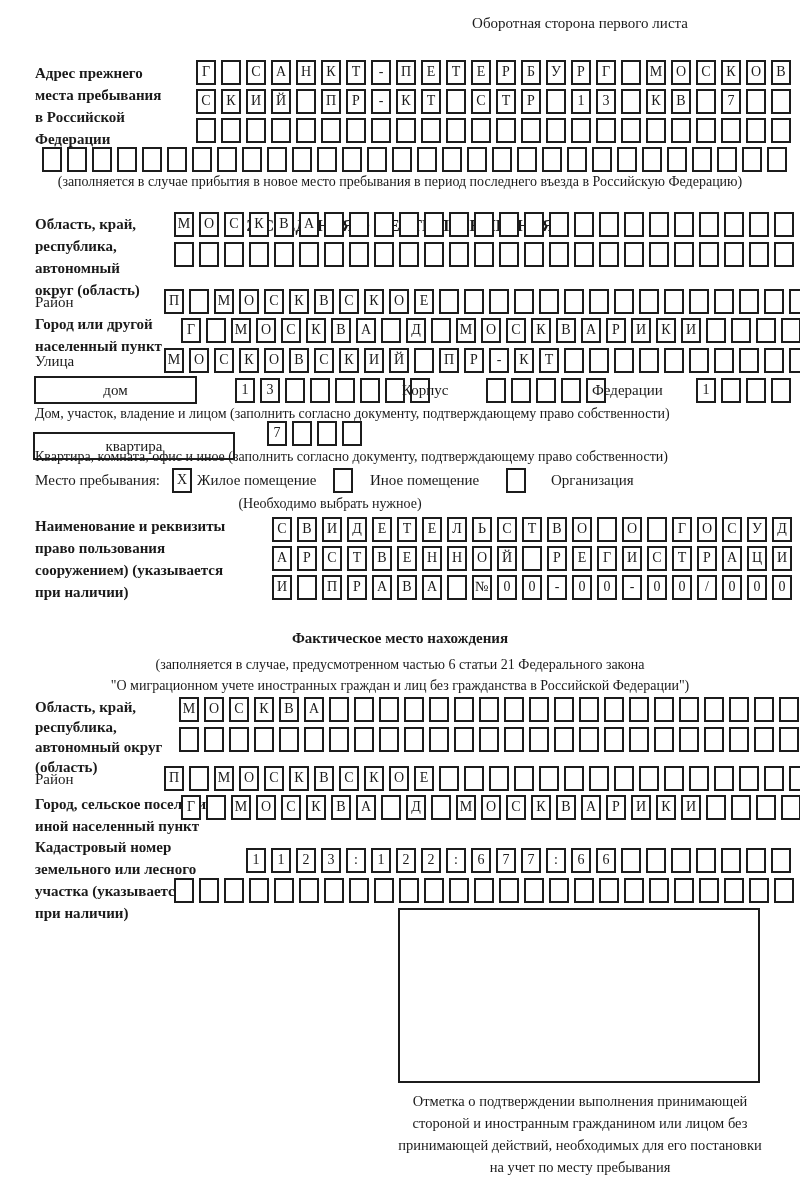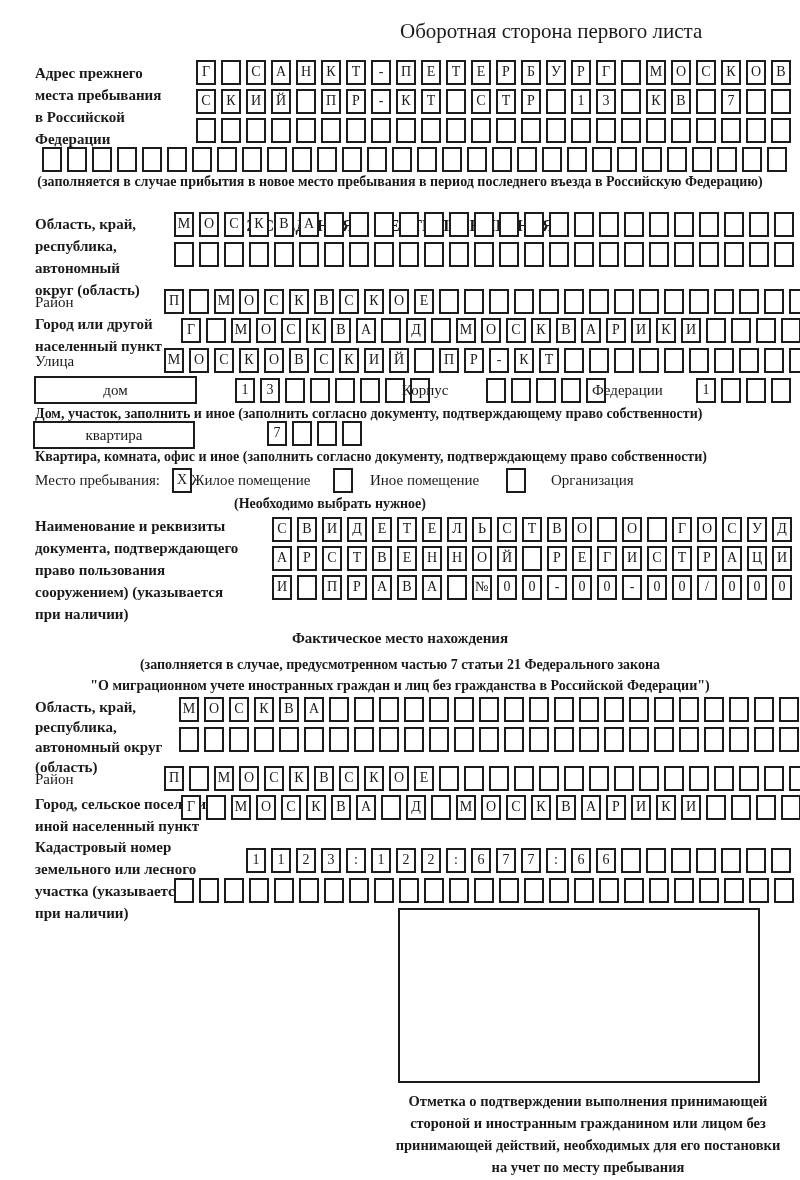--- a/index.html
+++ b/index.html
@@ -7,30 +7,30 @@
        font-family:"Liberation Serif",serif;color:#1a1a1a;}
   .abs{position:absolute;}
   .boxrow{white-space:nowrap;padding-left:24px;}
   .cell{display:inline-block;box-sizing:border-box;width:20px;height:25px;
         border:2px solid #1c1c1c;margin-right:5px;text-align:center;
         font-size:14px;line-height:20px;vertical-align:top;background:#fff;}
   .rect{box-sizing:border-box;border:2px solid #1c1c1c;display:flex;
         align-items:center;justify-content:center;font-size:15px;background:#fff;}
   .label{font-size:15px;line-height:18px;}
   .label-block div{font-size:15px;font-weight:bold;}
-  .note{font-size:14px;font-weight:bold;}
+  .note{font-size:14px;}
   .title{font-weight:bold;font-size:16px;margin-top:24px;}
   .subtitle{font-weight:bold;font-size:15px;}
   .center{left:0;width:800px;text-align:center;}
   .stamp{box-sizing:border-box;border:2px solid #1c1c1c;background:#fff;}
 </style>
 </head>
 <body>
 
-<div class="abs label" style="left:400px;top:22px;width:360px;text-align:left;font-size:21px">Оборотная сторона первого листа</div>
+<div class="abs label" style="left:400px;top:14px;width:360px;text-align:center;font-size:15px">Оборотная сторона первого листа</div>
 
 <div class="abs label-block" style="left:35px;top:62px;line-height:22px">
     <div>Адрес прежнего</div>
     <div>места пребывания</div>
     <div>в Российской</div>
     <div>Федерации</div>
   </div>
 <div class="abs boxrow" style="left:172px;top:60px"><span class="cell">Г</span><span class="cell"></span><span class="cell">С</span><span class="cell">А</span><span class="cell">Н</span><span class="cell">К</span><span class="cell">Т</span><span class="cell">-</span><span class="cell">П</span><span class="cell">Е</span><span class="cell">Т</span><span class="cell">Е</span><span class="cell">Р</span><span class="cell">Б</span><span class="cell">У</span><span class="cell">Р</span><span class="cell">Г</span><span class="cell"></span><span class="cell">М</span><span class="cell">О</span><span class="cell">С</span><span class="cell">К</span><span class="cell">О</span><span class="cell">В</span></div>
 <div class="abs boxrow" style="left:172px;top:89px"><span class="cell">С</span><span class="cell">К</span><span class="cell">И</span><span class="cell">Й</span><span class="cell"></span><span class="cell">П</span><span class="cell">Р</span><span class="cell">-</span><span class="cell">К</span><span class="cell">Т</span><span class="cell"></span><span class="cell">С</span><span class="cell">Т</span><span class="cell">Р</span><span class="cell"></span><span class="cell">1</span><span class="cell">3</span><span class="cell"></span><span class="cell">К</span><span class="cell">В</span><span class="cell"></span><span class="cell">7</span><span class="cell"></span><span class="cell"></span></div>
 <div class="abs boxrow" style="left:172px;top:118px"><span class="cell"></span><span class="cell"></span><span class="cell"></span><span class="cell"></span><span class="cell"></span><span class="cell"></span><span class="cell"></span><span class="cell"></span><span class="cell"></span><span class="cell"></span><span class="cell"></span><span class="cell"></span><span class="cell"></span><span class="cell"></span><span class="cell"></span><span class="cell"></span><span class="cell"></span><span class="cell"></span><span class="cell"></span><span class="cell"></span><span class="cell"></span><span class="cell"></span><span class="cell"></span><span class="cell"></span></div>
@@ -61,51 +61,50 @@
 <div class="abs boxrow" style="left:140px;top:348px"><span class="cell">М</span><span class="cell">О</span><span class="cell">С</span><span class="cell">К</span><span class="cell">О</span><span class="cell">В</span><span class="cell">С</span><span class="cell">К</span><span class="cell">И</span><span class="cell">Й</span><span class="cell"></span><span class="cell">П</span><span class="cell">Р</span><span class="cell">-</span><span class="cell">К</span><span class="cell">Т</span><span class="cell"></span><span class="cell"></span><span class="cell"></span><span class="cell"></span><span class="cell"></span><span class="cell"></span><span class="cell"></span><span class="cell"></span><span class="cell"></span><span class="cell"></span></div>
 
 <div class="abs rect" style="left:34px;top:376px;width:163px;height:28px">
   <span>дом</span>
 </div>
 <div class="abs boxrow" style="left:211px;top:378px"><span class="cell">1</span><span class="cell">3</span><span class="cell"></span><span class="cell"></span><span class="cell"></span><span class="cell"></span><span class="cell"></span><span class="cell"></span></div>
 <div class="abs label" style="left:402px;top:381px">Корпус</div>
 <div class="abs boxrow" style="left:462px;top:378px"><span class="cell"></span><span class="cell"></span><span class="cell"></span><span class="cell"></span><span class="cell"></span></div>
 <div class="abs label" style="left:592px;top:381px">Федерации</div>
 <div class="abs boxrow" style="left:672px;top:378px"><span class="cell">1</span><span class="cell"></span><span class="cell"></span><span class="cell"></span></div>
-<div class="abs note" style="left:35px;top:406px">Дом, участок, заполнить и иное (заполнить согласно документу, подтверждающему право собственности)</div>
+<div class="abs note" style="left:35px;top:406px">Дом, участок, владение и лицом (заполнить согласно документу, подтверждающему право собственности)</div>
 
-<div class="abs rect" style="left:33px;top:421px;width:162px;height:28px">
+<div class="abs rect" style="left:33px;top:432px;width:202px;height:28px">
   <span>квартира</span>
 </div>
 <div class="abs boxrow" style="left:243px;top:421px"><span class="cell">7</span><span class="cell"></span><span class="cell"></span><span class="cell"></span></div>
 <div class="abs note" style="left:35px;top:449px">Квартира, комната, офис и иное (заполнить согласно документу, подтверждающему право собственности)</div>
 
 <div class="abs label" style="left:35px;top:471px">Место пребывания:</div>
 <span class="cell abs" style="left:172px;top:468px">X</span>
-<div class="abs label" style="left:191px;top:471px">Жилое помещение</div>
+<div class="abs label" style="left:197px;top:471px">Жилое помещение</div>
 <span class="cell abs" style="left:333px;top:468px"></span>
 <div class="abs label" style="left:370px;top:471px">Иное помещение</div>
 <span class="cell abs" style="left:506px;top:468px"></span>
 <div class="abs label" style="left:551px;top:471px">Организация</div>
 <div class="abs note" style="left:150px;top:496px;width:360px;text-align:center">(Необходимо выбрать нужное)</div>
 
 <div class="abs label-block" style="left:35px;top:515px;line-height:22px">
     <div>Наименование и реквизиты</div>
-    <div>документа, подтверждающего</div>
     <div>право пользования</div>
     <div>сооружением) (указывается</div>
     <div>при наличии)</div>
   </div>
 <div class="abs boxrow" style="left:248px;top:517px"><span class="cell">С</span><span class="cell">В</span><span class="cell">И</span><span class="cell">Д</span><span class="cell">Е</span><span class="cell">Т</span><span class="cell">Е</span><span class="cell">Л</span><span class="cell">Ь</span><span class="cell">С</span><span class="cell">Т</span><span class="cell">В</span><span class="cell">О</span><span class="cell"></span><span class="cell">О</span><span class="cell"></span><span class="cell">Г</span><span class="cell">О</span><span class="cell">С</span><span class="cell">У</span><span class="cell">Д</span></div>
 <div class="abs boxrow" style="left:248px;top:546px"><span class="cell">А</span><span class="cell">Р</span><span class="cell">С</span><span class="cell">Т</span><span class="cell">В</span><span class="cell">Е</span><span class="cell">Н</span><span class="cell">Н</span><span class="cell">О</span><span class="cell">Й</span><span class="cell"></span><span class="cell">Р</span><span class="cell">Е</span><span class="cell">Г</span><span class="cell">И</span><span class="cell">С</span><span class="cell">Т</span><span class="cell">Р</span><span class="cell">А</span><span class="cell">Ц</span><span class="cell">И</span></div>
 <div class="abs boxrow" style="left:248px;top:575px"><span class="cell">И</span><span class="cell"></span><span class="cell">П</span><span class="cell">Р</span><span class="cell">А</span><span class="cell">В</span><span class="cell">А</span><span class="cell"></span><span class="cell">№</span><span class="cell">0</span><span class="cell">0</span><span class="cell">-</span><span class="cell">0</span><span class="cell">0</span><span class="cell">-</span><span class="cell">0</span><span class="cell">0</span><span class="cell">/</span><span class="cell">0</span><span class="cell">0</span><span class="cell">0</span></div>
 
 <div class="abs subtitle center" style="top:630px">Фактическое место нахождения</div>
 <div class="abs note center" style="top:654px;line-height:21px">
-    <div>(заполняется в случае, предусмотренном частью 7 статьи 21 Федерального закона</div>
+    <div>(заполняется в случае, предусмотренном частью 6 статьи 21 Федерального закона</div>
     <div>"О миграционном учете иностранных граждан и лиц без гражданства в Российской Федерации")</div>
   </div>
 
 <div class="abs label-block" style="left:35px;top:697px;line-height:20px">
     <div>Область, край,</div>
     <div>республика,</div>
     <div>автономный округ</div>
     <div>(область)</div>
   </div>
 <div class="abs boxrow" style="left:155px;top:697px"><span class="cell">М</span><span class="cell">О</span><span class="cell">С</span><span class="cell">К</span><span class="cell">В</span><span class="cell">А</span><span class="cell"></span><span class="cell"></span><span class="cell"></span><span class="cell"></span><span class="cell"></span><span class="cell"></span><span class="cell"></span><span class="cell"></span><span class="cell"></span><span class="cell"></span><span class="cell"></span><span class="cell"></span><span class="cell"></span><span class="cell"></span><span class="cell"></span><span class="cell"></span><span class="cell"></span><span class="cell"></span><span class="cell"></span></div>
@@ -123,18 +122,18 @@
 <div class="abs label-block" style="left:35px;top:836px;line-height:22px">
     <div>Кадастровый номер</div>
     <div>земельного или лесного</div>
     <div>участка (указывается</div>
     <div>при наличии)</div>
   </div>
 <div class="abs boxrow" style="left:222px;top:848px"><span class="cell">1</span><span class="cell">1</span><span class="cell">2</span><span class="cell">3</span><span class="cell">:</span><span class="cell">1</span><span class="cell">2</span><span class="cell">2</span><span class="cell">:</span><span class="cell">6</span><span class="cell">7</span><span class="cell">7</span><span class="cell">:</span><span class="cell">6</span><span class="cell">6</span><span class="cell"></span><span class="cell"></span><span class="cell"></span><span class="cell"></span><span class="cell"></span><span class="cell"></span><span class="cell"></span></div>
 <div class="abs boxrow" style="left:150px;top:878px"><span class="cell"></span><span class="cell"></span><span class="cell"></span><span class="cell"></span><span class="cell"></span><span class="cell"></span><span class="cell"></span><span class="cell"></span><span class="cell"></span><span class="cell"></span><span class="cell"></span><span class="cell"></span><span class="cell"></span><span class="cell"></span><span class="cell"></span><span class="cell"></span><span class="cell"></span><span class="cell"></span><span class="cell"></span><span class="cell"></span><span class="cell"></span><span class="cell"></span><span class="cell"></span><span class="cell"></span><span class="cell"></span></div>
 
 <div class="abs stamp" style="left:398px;top:908px;width:362px;height:175px"></div>
-<div class="abs note" style="left:388px;top:1090px;width:400px;text-align:center;line-height:22px;font-size:14.5px">
+<div class="abs note" style="left:380px;top:1090px;width:400px;text-align:center;line-height:22px;font-size:14.5px">
     <div>Отметка о подтверждении выполнения принимающей</div>
     <div>стороной и иностранным гражданином или лицом без</div>
     <div>принимающей действий, необходимых для его постановки</div>
     <div>на учет по месту пребывания</div>
   </div>
 
 </body></html>

